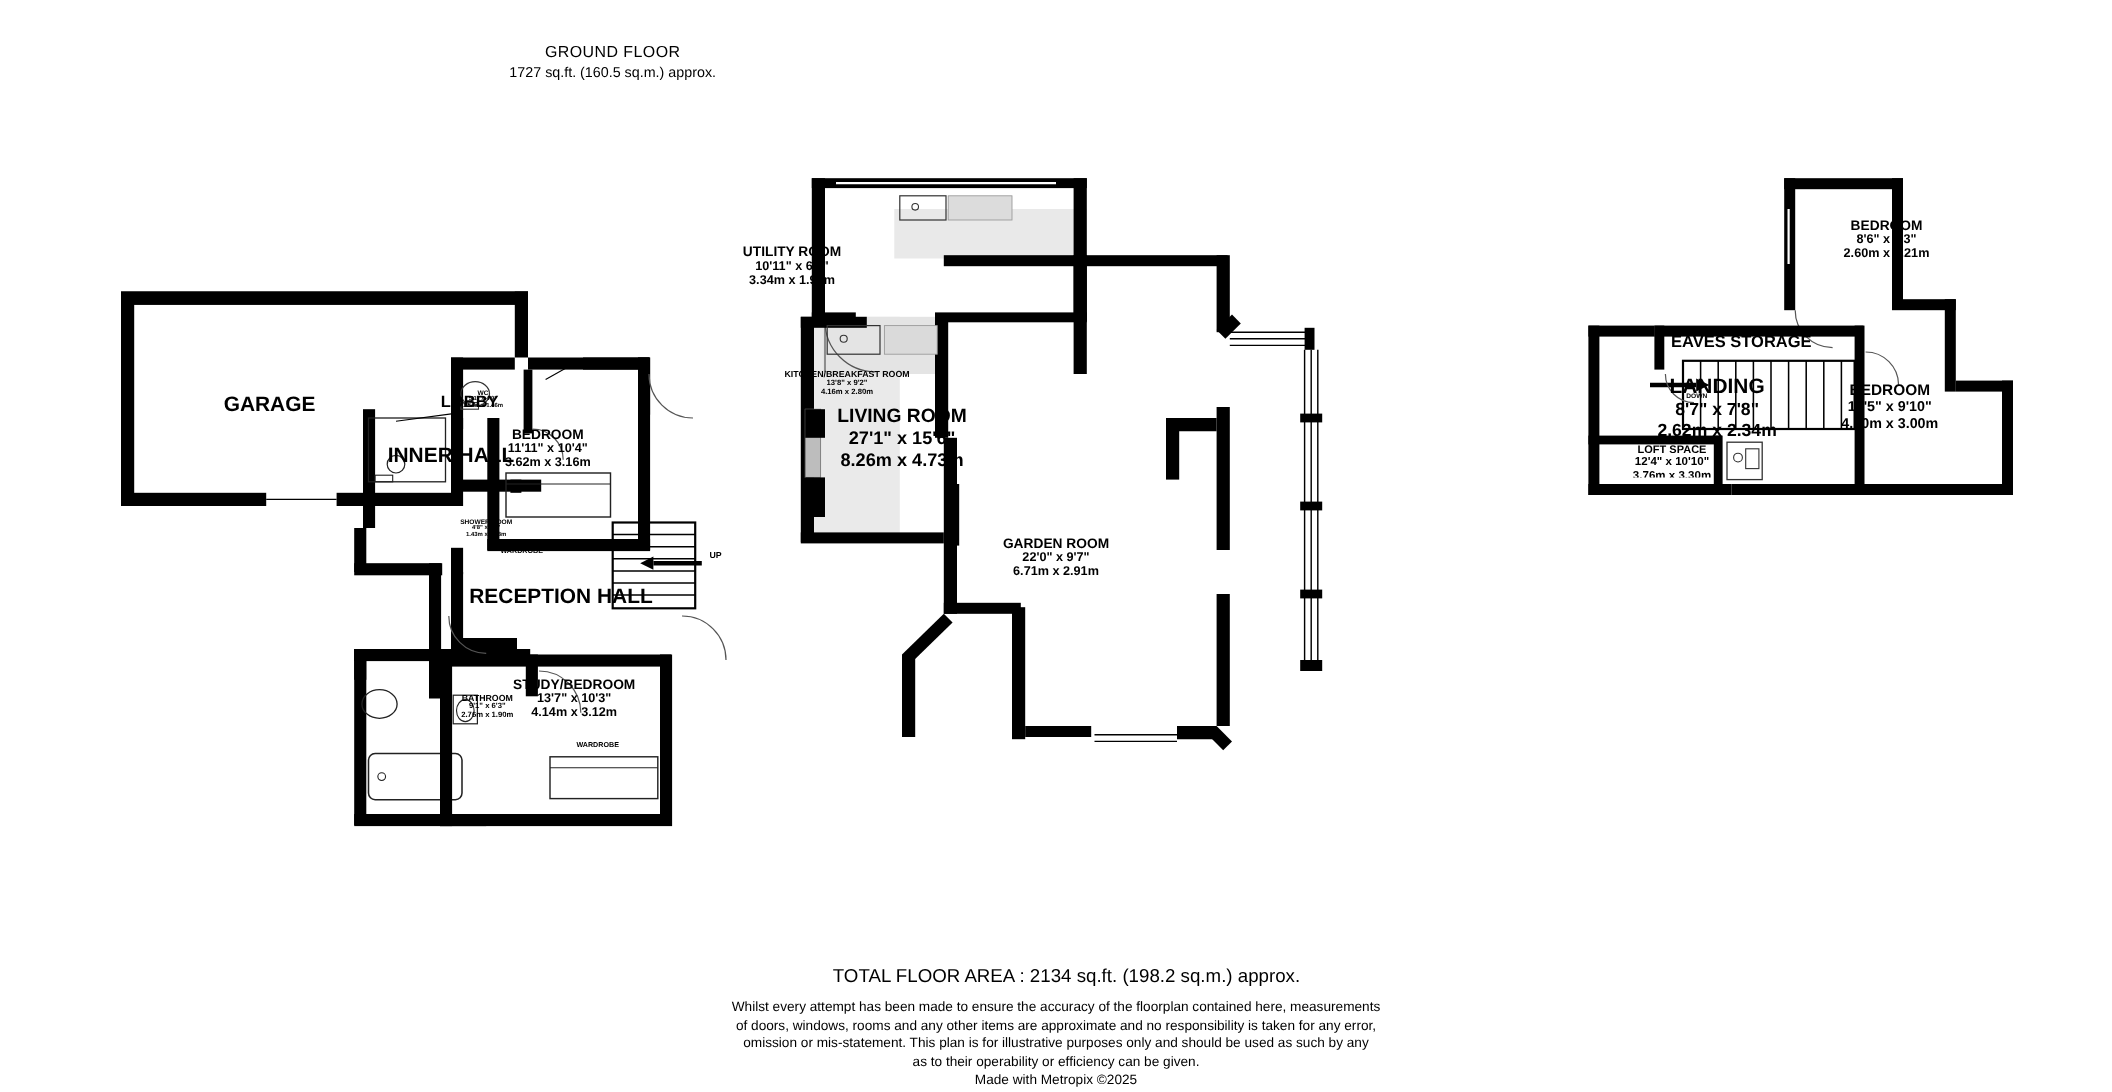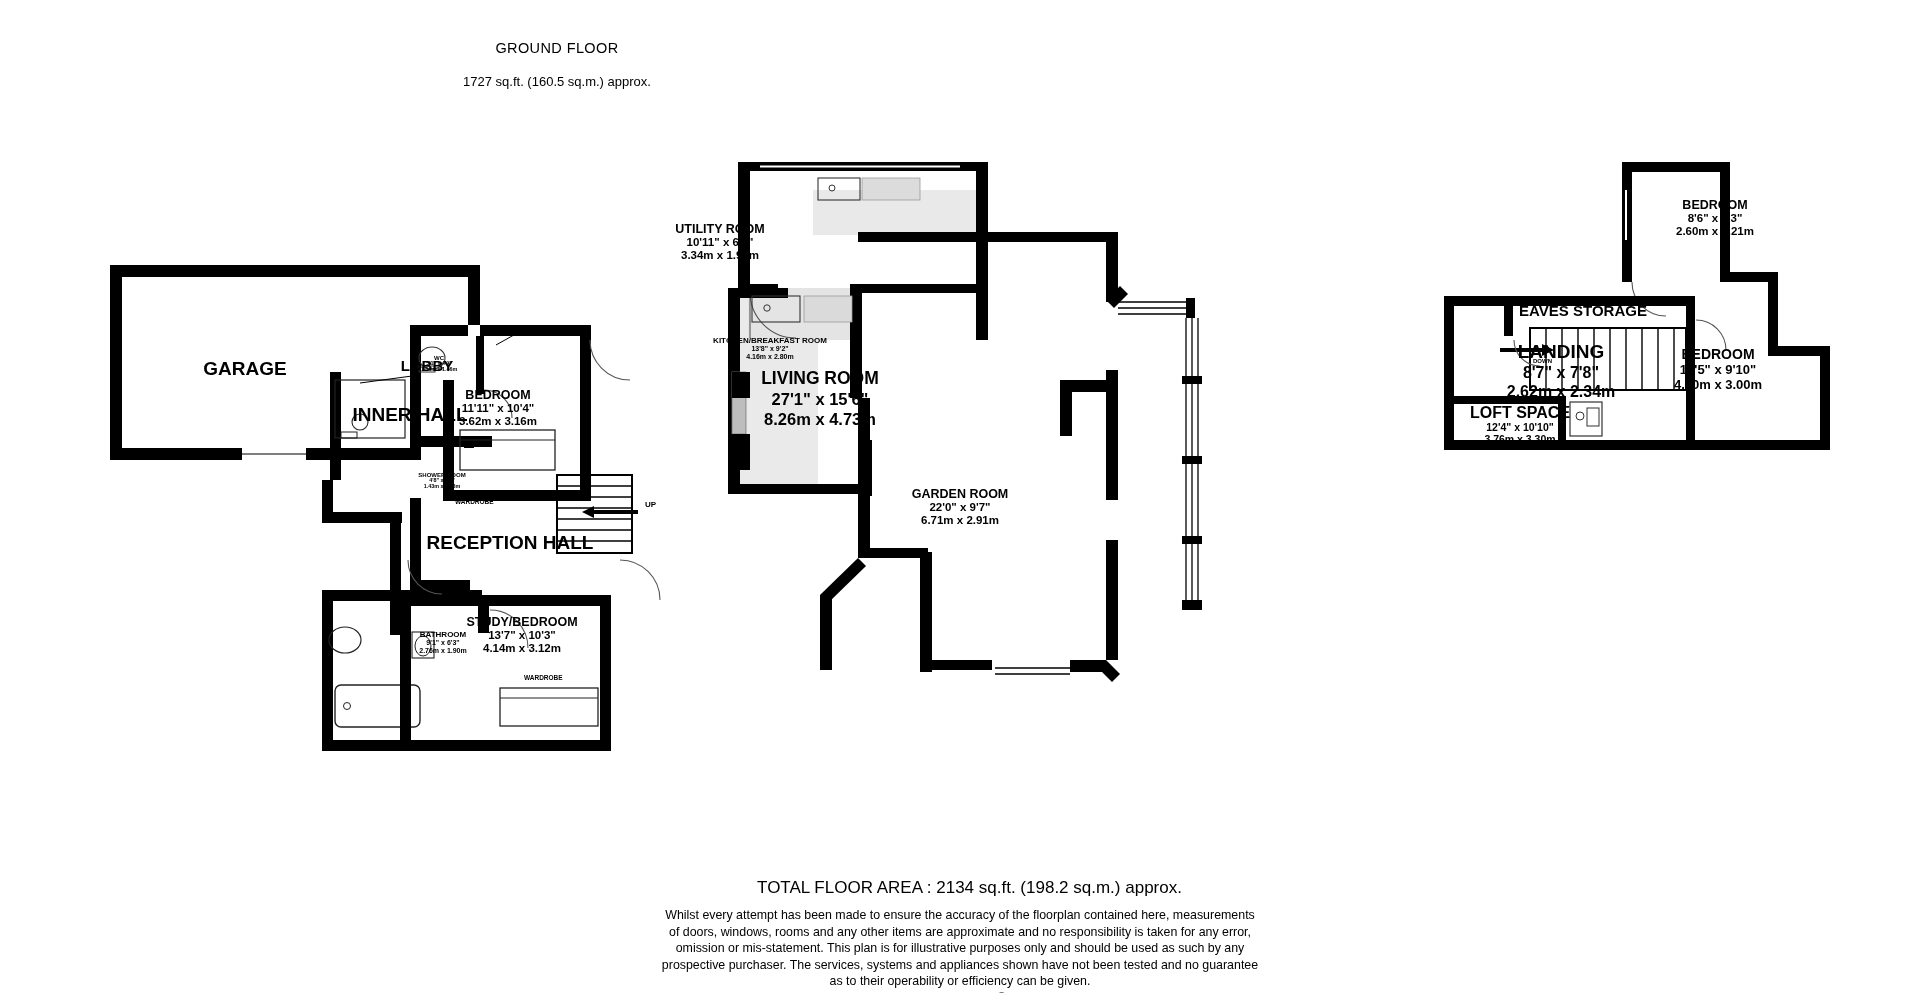--- a/index.html
+++ b/index.html
@@ -8,21 +8,21 @@
     background:#ffffff;
     font-family:"Liberation Sans", sans-serif;
     color:#000;
     overflow:hidden;
     position:relative;
   }
   .plan-root{position:absolute;inset:0;}
   svg{display:block;}
   .hdr{position:absolute;text-align:center;}
   .hdr .t1{font-size:14.5px;letter-spacing:.4px;}
-  .hdr .t2{font-size:13px;margin-top:18px;}
+  .hdr .t2{font-size:13px;margin-top:2px;}
   #gf-header{left:432px;top:40px;width:250px;}
   #ff-header{left:1420px;top:40px;width:300px;}
   #footer{position:absolute;left:0;right:0;top:878px;text-align:center;}
   #footer .total{font-size:17px;margin-bottom:9px;margin-left:19px;}
   #footer .disc{font-size:12.4px;line-height:1.33;}
   #footer .made{font-size:12.4px;margin-top:1px;}
   .rlabel{position:absolute;text-align:center;white-space:nowrap;}
   .rname{font-weight:bold;}
   .rdim{font-weight:bold;}
   .sz-xl .rname{font-size:17.5px;}
@@ -425,30 +425,29 @@
     <div class="rdim" style="font-size:16px;">2.62m  x 2.34m</div>
   </div>
 
   <div class="rlabel sz-md" style="left:1618px;top:346px;width:200px;">
     <div class="rname" style="font-size:14px;">BEDROOM</div>
     <div class="rdim" style="font-size:13px;">13'5"  x 9'10"</div>
     <div class="rdim" style="font-size:13px;">4.10m  x 3.00m</div>
   </div>
 
   <div class="rlabel sz-sm" style="left:1440px;top:404px;width:160px;">
-    <div class="rname" style="font-size:16px;text-align:center;">LOFT SPACE</div>
+    <div class="rname" style="font-size:10px;text-align:center;">LOFT SPACE</div>
     <div class="rdim" style="font-size:10.5px;">12'4"  x 10'10"</div>
     <div class="rdim" style="font-size:10.5px;overflow:hidden;height:7px;">3.76m  x 3.30m</div>
   </div>
 
   <div class="stair-dir" style="left:1533px;top:358px;">DOWN</div>
 
   <div id="footer">
     <div class="total">TOTAL FLOOR AREA : 2134 sq.ft. (198.2 sq.m.) approx.</div>
     <div class="disc">Whilst every attempt has been made to ensure the accuracy of the floorplan contained here, measurements</div>
     <div class="disc">of doors, windows, rooms and any other items are approximate and no responsibility is taken for any error,</div>
     <div class="disc">omission or mis-statement. This plan is for illustrative purposes only and should be used as such by any</div>
-    <div class="disc">prospective purchaser. The services, systems and appliances shown have not been tested and no guarantee</div>
     <div class="disc">as to their operability or efficiency can be given.</div>
     <div class="made">Made with Metropix ©2025</div>
   </div>
 
 </div>
 
 </body></html>

